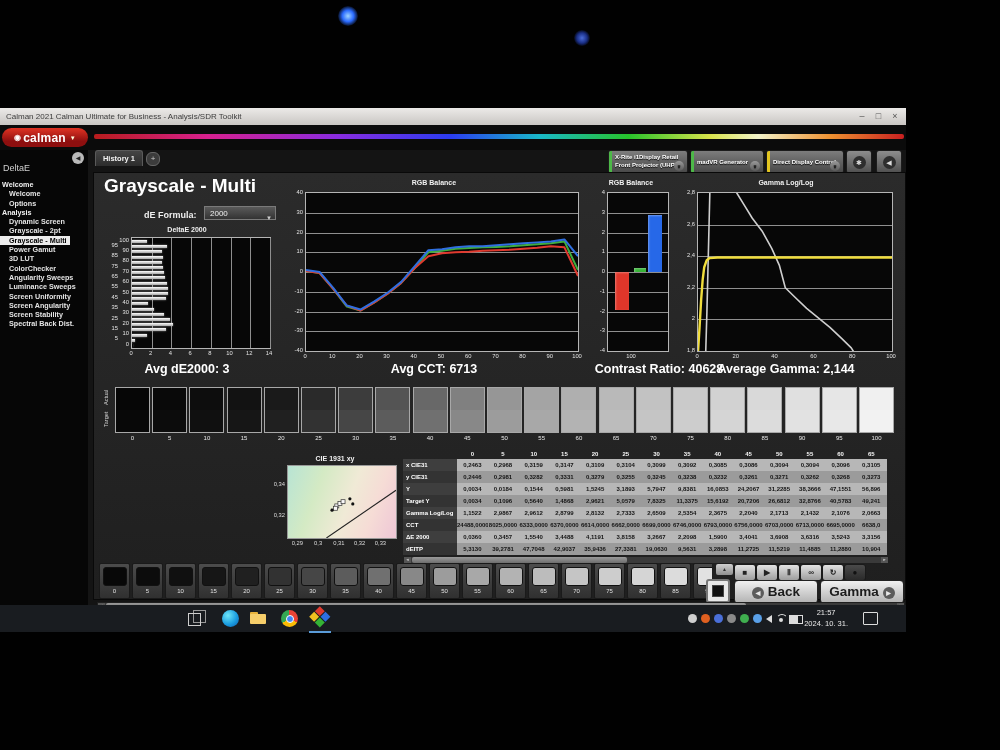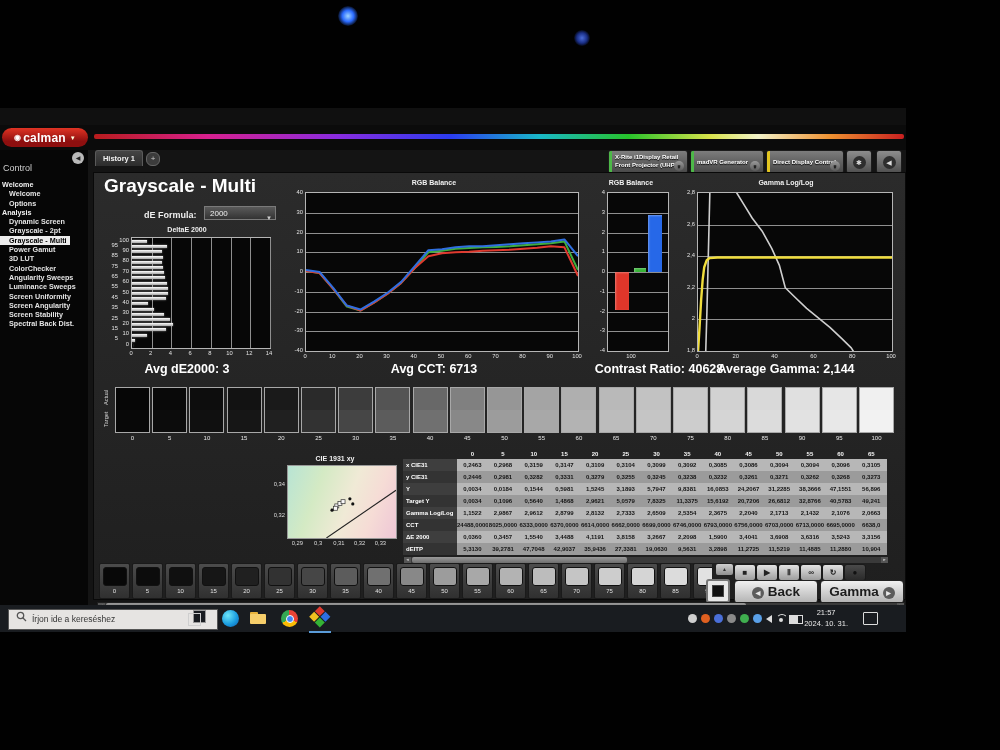--- a/index.html
+++ b/index.html
@@ -155,34 +155,42 @@
 </style>
 </head>
 <body>
 
 <div id="stage">
   <div id="glow1" class="glow"></div>
   <div id="glow2" class="glow"></div>
 
   <div id="screen">
 
+    <div id="titlebar">
+      <div class="t">Calman 2021 Calman Ultimate for Business   -  Analysis/SDR Toolkit</div>
+      <div id="winctl">
+        <span>–</span>
+        <span>□</span>
+        <span>×</span>
+      </div>
+    </div>
 
     <div id="headband">
       <div id="logo">
         <span class="mark">◉</span>
         <span>calman</span>
         <span class="dd">▼</span>
       </div>
       <div id="spectrum"></div>
     </div>
 
     <div id="appbody">
       <div id="sidebar">
         <div id="sb-collapse">◀</div>
-        <div id="sb-head">Control</div>
+        <div id="sb-head">DeltaE</div>
         <div id="sb-list">
             <div class="sb-sec">Welcome</div>
             <div class="sb-item">Welcome</div>
             <div class="sb-item">Options</div>
             <div class="sb-sec">Analysis</div>
             <div class="sb-item">Dynamic Screen</div>
             <div class="sb-item">Grayscale - 2pt</div>
             <div class="sb-item sel">Grayscale - Multi</div>
             <div class="sb-item">Power Gamut</div>
             <div class="sb-item">3D LUT</div>
@@ -713,26 +721,20 @@
           <div id="bstrip-scroll" class="scrollbar" style="position:absolute;left:3px;top:429px;width:806px;height:6px">
             <span class="arr" style="left:0">◄</span>
             <span class="thumb" style="left:8px;width:640px"></span>
             <span class="arr" style="right:0">►</span>
           </div>
         </div>
       </div>
     </div>
 
     <div id="taskbar">
-      <div id="search">
-        <svg class="mag" width="11" height="11" viewBox="0 0 11 11">
-          <circle cx="4.5" cy="4.5" r="3.2" fill="none" stroke="#555" stroke-width="1.3"></circle>
-          <line x1="7" y1="7" x2="10" y2="10" stroke="#555" stroke-width="1.3"></line>
-        </svg><span>Írjon ide a kereséshez</span>
-      </div>
       <div class="tb-ic" id="ic-taskview" style="left:188px">
         <div class="r2"></div>
           <div class="r1"></div>
         </div>
       <div class="tb-ic" id="ic-edge" style="left:222px"></div>
       <div class="tb-ic" id="ic-folder" style="left:250px">
         <div class="top"></div>
           <div class="body"></div>
         </div>
       <div class="tb-ic" id="ic-chrome" style="left:281px">

